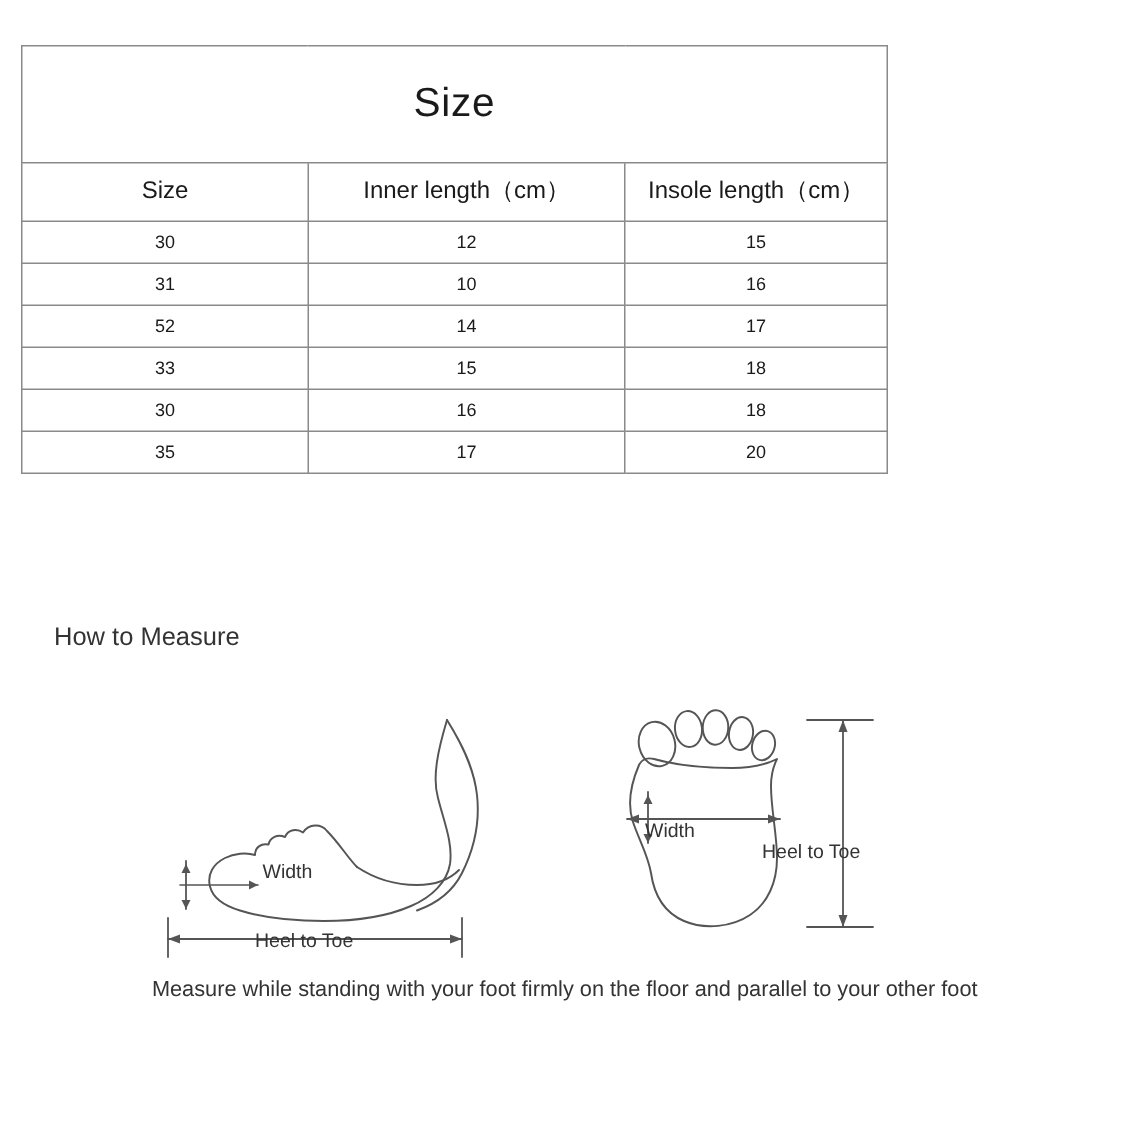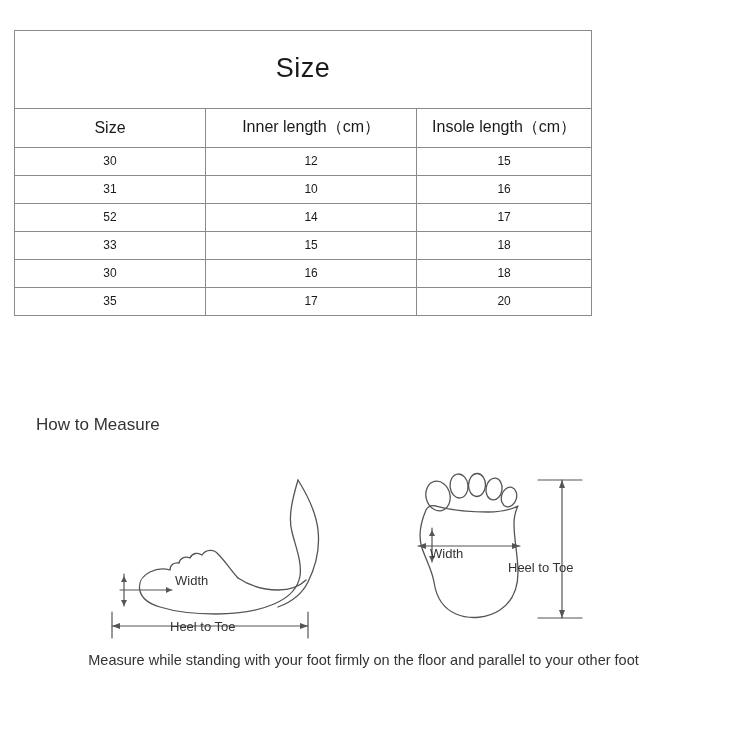--- a/index.html
+++ b/index.html
@@ -73,20 +73,21 @@
     color: #333333;
   }
   .measure-foot-note {
     position: absolute;
     left: 0;
     top: 652px;
     width: 727px;
     text-align: center;
     font-size: 14.5px;
     color: #333333;
+    padding-left: 13px;
   }
   .diagram {
     position: absolute;
     left: 60px;
     top: 466px;
     width: 630px;
     height: 180px;
   }
   .diagram svg { display: block; }
 </style>

